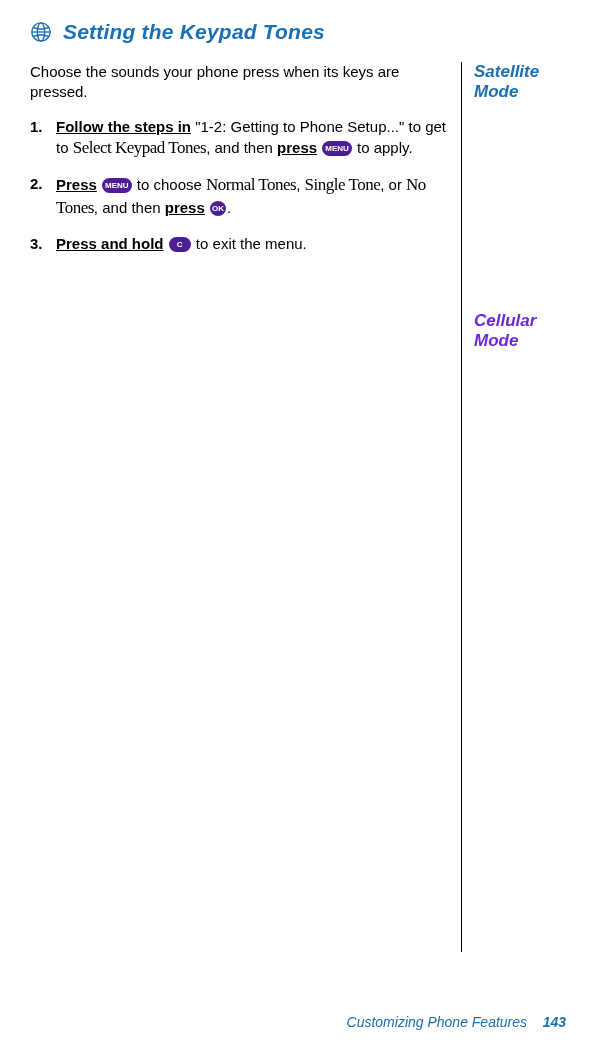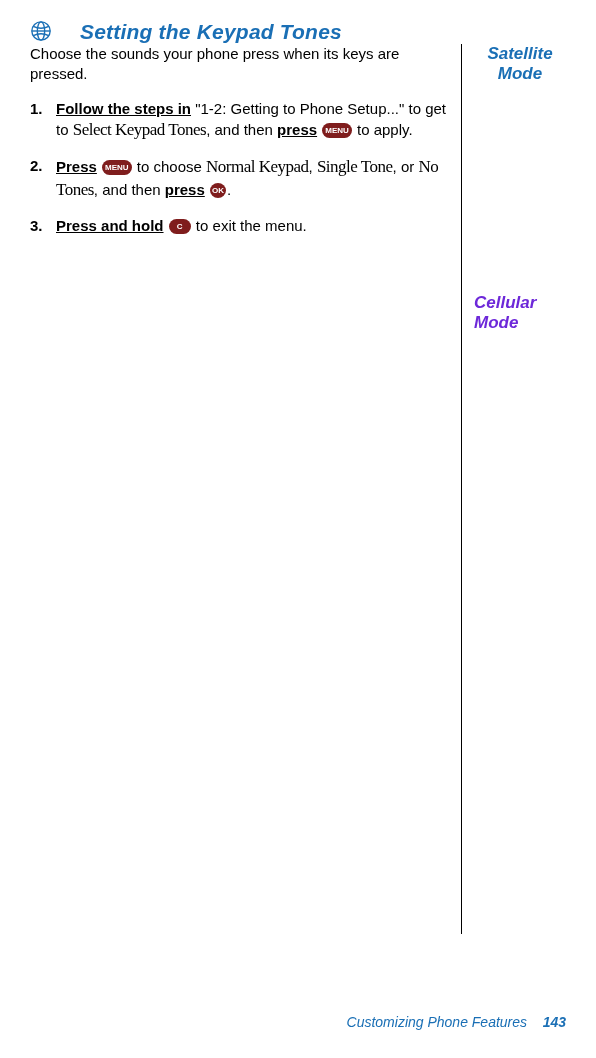--- a/index.html
+++ b/index.html
@@ -13,22 +13,23 @@
     position: relative;
   }
   .page {
     box-sizing: border-box;
     padding: 20px 30px 30px 30px;
     height: 100%;
     position: relative;
   }
   .heading-row {
     display: flex;
-    align-items: flex-start;
-    gap: 28px;
+    align-items: center;
+    gap: 11px;
+    margin-bottom: 18px;
   }
   .globe-icon {
     width: 22px;
     height: 22px;
     color: #1a6fb5;
     flex-shrink: 0;
   }
   .globe-icon svg { display: block; }
   .heading {
     font-style: italic;
@@ -52,21 +53,21 @@
     min-height: 890px;
   }
   .right {
     width: 92px;
     padding-left: 12px;
     font-weight: bold;
     font-style: italic;
     font-size: 17px;
     line-height: 1.2;
   }
-  .satellite { color: #1a6fb5; margin-top: 0; text-align: center; }
+  .satellite { color: #1a6fb5; margin-top: 0; }
   .cellular  { color: #6d28d9; margin-top: 208px; }
   .intro {
     font-size: 15px;
     line-height: 1.35;
     margin: 0 0 14px 0;
   }
   ol.steps {
     list-style: none;
     counter-reset: step;
     padding-left: 26px;
@@ -96,21 +97,21 @@
     vertical-align: middle;
     border-radius: 10px;
     padding: 0 3px;
     min-width: 18px;
     height: 15px;
     line-height: 15px;
     text-align: center;
     font-size: 8px;
     font-weight: bold;
     color: #fff;
-    background: #7f1d1d;
+    background: #4c1d95;
     font-family: Arial, sans-serif;
     margin: 0 1px;
   }
   .key.menu {}
   .key.ok { border-radius: 50%; width: 16px; min-width: 16px; padding: 0; }
   .key.c  { border-radius: 8px; width: 22px; min-width: 22px; padding: 0; }
   .para {
     font-size: 15px;
     line-height: 1.35;
     margin: 0;
@@ -148,21 +149,21 @@
   <div class="body-area">
     <div class="left">
 
       <p class="intro">Choose the sounds your phone press when its keys are pressed.</p>
 
       <ol class="steps">
         <li>
           <span class="bold">Follow the steps in</span><span> "1-2: Getting to Phone Setup..." to get to </span><span class="lcd">Select Keypad Tones</span><span>, and then </span><span class="bold">press</span> <span class="key menu">MENU</span><span> to apply.</span>
         </li>
         <li>
-          <span class="bold">Press</span> <span class="key menu">MENU</span><span> to choose </span><span class="lcd">Normal Keypad</span><span>, </span><span class="lcd">Single Tone</span><span>, or </span><span class="lcd">No Tones</span><span>, and then </span><span class="bold">press</span> <span class="key ok">OK</span><span>.</span>
+          <span class="bold">Press</span> <span class="key menu">MENU</span><span> to choose </span><span class="lcd">Normal Tones</span><span>, </span><span class="lcd">Single Tone</span><span>, or </span><span class="lcd">No Tones</span><span>, and then </span><span class="bold">press</span> <span class="key ok">OK</span><span>.</span>
         </li>
         <li>
           <span class="bold">Press and hold</span> <span class="key c">C</span><span> to exit the menu.</span>
         </li>
       </ol>
 
 
     </div>
 
     <div class="divider"></div>

